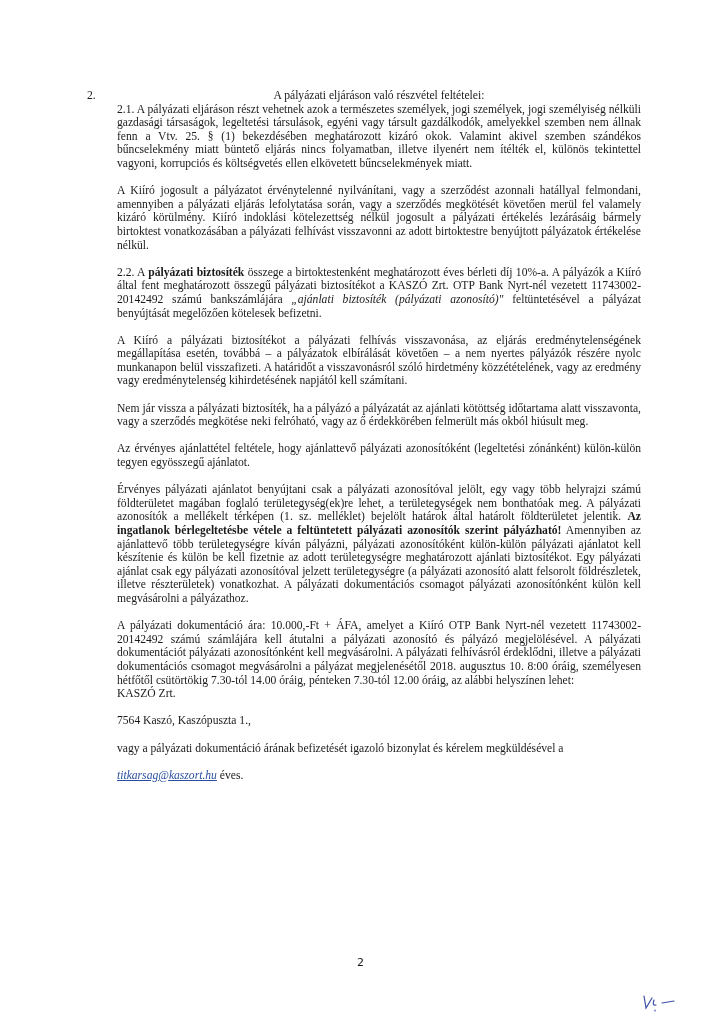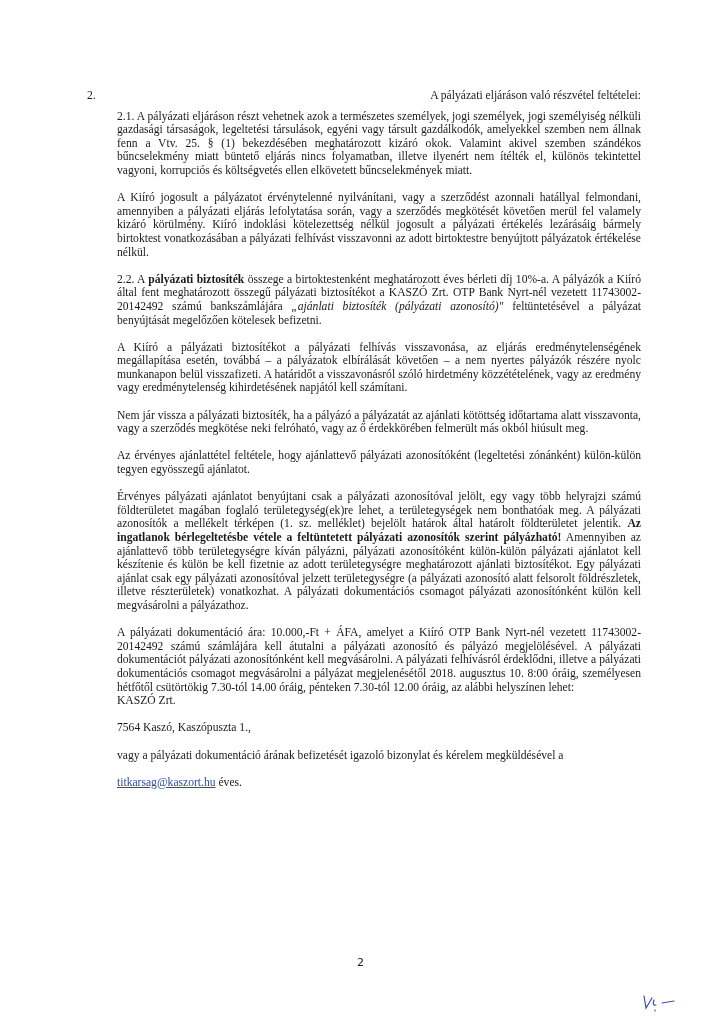--- a/index.html
+++ b/index.html
@@ -5,36 +5,36 @@
   html, body { margin: 0; padding: 0; }
   body {
     width: 724px; height: 1024px; background: #ffffff; position: relative; overflow: hidden;
     font-family: "Liberation Serif", serif; color: #1a1a1a;
   }
   .page { position: absolute; left: 0; top: 0; width: 724px; height: 1024px; }
   .sec-num { position: absolute; left: 87px; top: 89px; font-size: 11.6px; line-height: 13.6px; }
   .body { position: absolute; left: 117px; top: 89px; width: 524px; font-size: 11.6px; line-height: 13.6px; }
   .body p { margin: 0 0 13.6px 0; text-align: justify; }
   .body p.tight { margin-bottom: 0; }
-  .body p.last-lines { text-align: justify; text-align-last: left; margin-top: 7px; }
+  .body p.last-lines { text-align: justify; text-align-last: left; }
   .center { text-align: right; margin: 0; }
   b { font-weight: bold; }
   i { font-style: italic; }
-  .email { color: #2a4fa0; text-decoration: underline; }
+  .email { color: #2a4fa0; text-decoration: underline; font-style: italic; }
   .page-num { position: absolute; left: 357px; top: 956px; font-family: "DejaVu Sans", sans-serif; font-size: 11px; }
   .signature { position: absolute; left: 640px; top: 990px; width: 50px; height: 24px; }
 </style>
 </head>
 <body>
 
 <div class="page">
   <div class="sec-num">2.</div>
 
   <div class="body">
-    <p class="tight" style="text-align:right;">A pályázati eljáráson való részvétel feltételei:</p>
+    <p class="tight" style="text-align:center;">A pályázati eljáráson való részvétel feltételei:</p>
     <p class="last-lines">2.1. A pályázati eljáráson részt vehetnek azok a természetes személyek, jogi személyek, jogi személyiség nélküli gazdasági társaságok, legeltetési társulások, egyéni vagy társult gazdálkodók, amelyekkel szemben nem állnak fenn a Vtv. 25. § (1) bekezdésében meghatározott kizáró okok. Valamint akivel szemben szándékos bűncselekmény miatt büntető eljárás nincs folyamatban, illetve ilyenért nem ítélték el, különös tekintettel vagyoni, korrupciós és költségvetés ellen elkövetett bűncselekmények miatt.</p>
 
     <p class="last-lines">A Kiíró jogosult a pályázatot érvénytelenné nyilvánítani, vagy a szerződést azonnali hatállyal felmondani, amennyiben a pályázati eljárás lefolytatása során, vagy a szerződés megkötését követően merül fel valamely kizáró körülmény. Kiíró indoklási kötelezettség nélkül jogosult a pályázati értékelés lezárásáig bármely birtoktest vonatkozásában a pályázati felhívást visszavonni az adott birtoktestre benyújtott pályázatok értékelése nélkül.</p>
 
     <p class="last-lines"><span>2.2. A </span><b>pályázati biztosíték</b><span> összege a birtoktestenként meghatározott éves bérleti díj 10%-a. A pályázók a Kiíró által fent meghatározott összegű pályázati biztosítékot a KASZÓ Zrt. OTP Bank Nyrt-nél vezetett 11743002-20142492 számú bankszámlájára </span><i>„ajánlati biztosíték (pályázati azonosító)"</i><span> feltüntetésével a pályázat benyújtását megelőzően kötelesek befizetni.</span></p>
 
     <p class="last-lines">A Kiíró a pályázati biztosítékot a pályázati felhívás visszavonása, az eljárás eredménytelenségének megállapítása esetén, továbbá – a pályázatok elbírálását követően – a nem nyertes pályázók részére nyolc munkanapon belül visszafizeti. A határidőt a visszavonásról szóló hirdetmény közzétételének, vagy az eredmény vagy eredménytelenség kihirdetésének napjától kell számítani.</p>
 
     <p class="last-lines">Nem jár vissza a pályázati biztosíték, ha a pályázó a pályázatát az ajánlati kötöttség időtartama alatt visszavonta, vagy a szerződés megkötése neki felróható, vagy az ő érdekkörében felmerült más okból hiúsult meg.</p>
 

